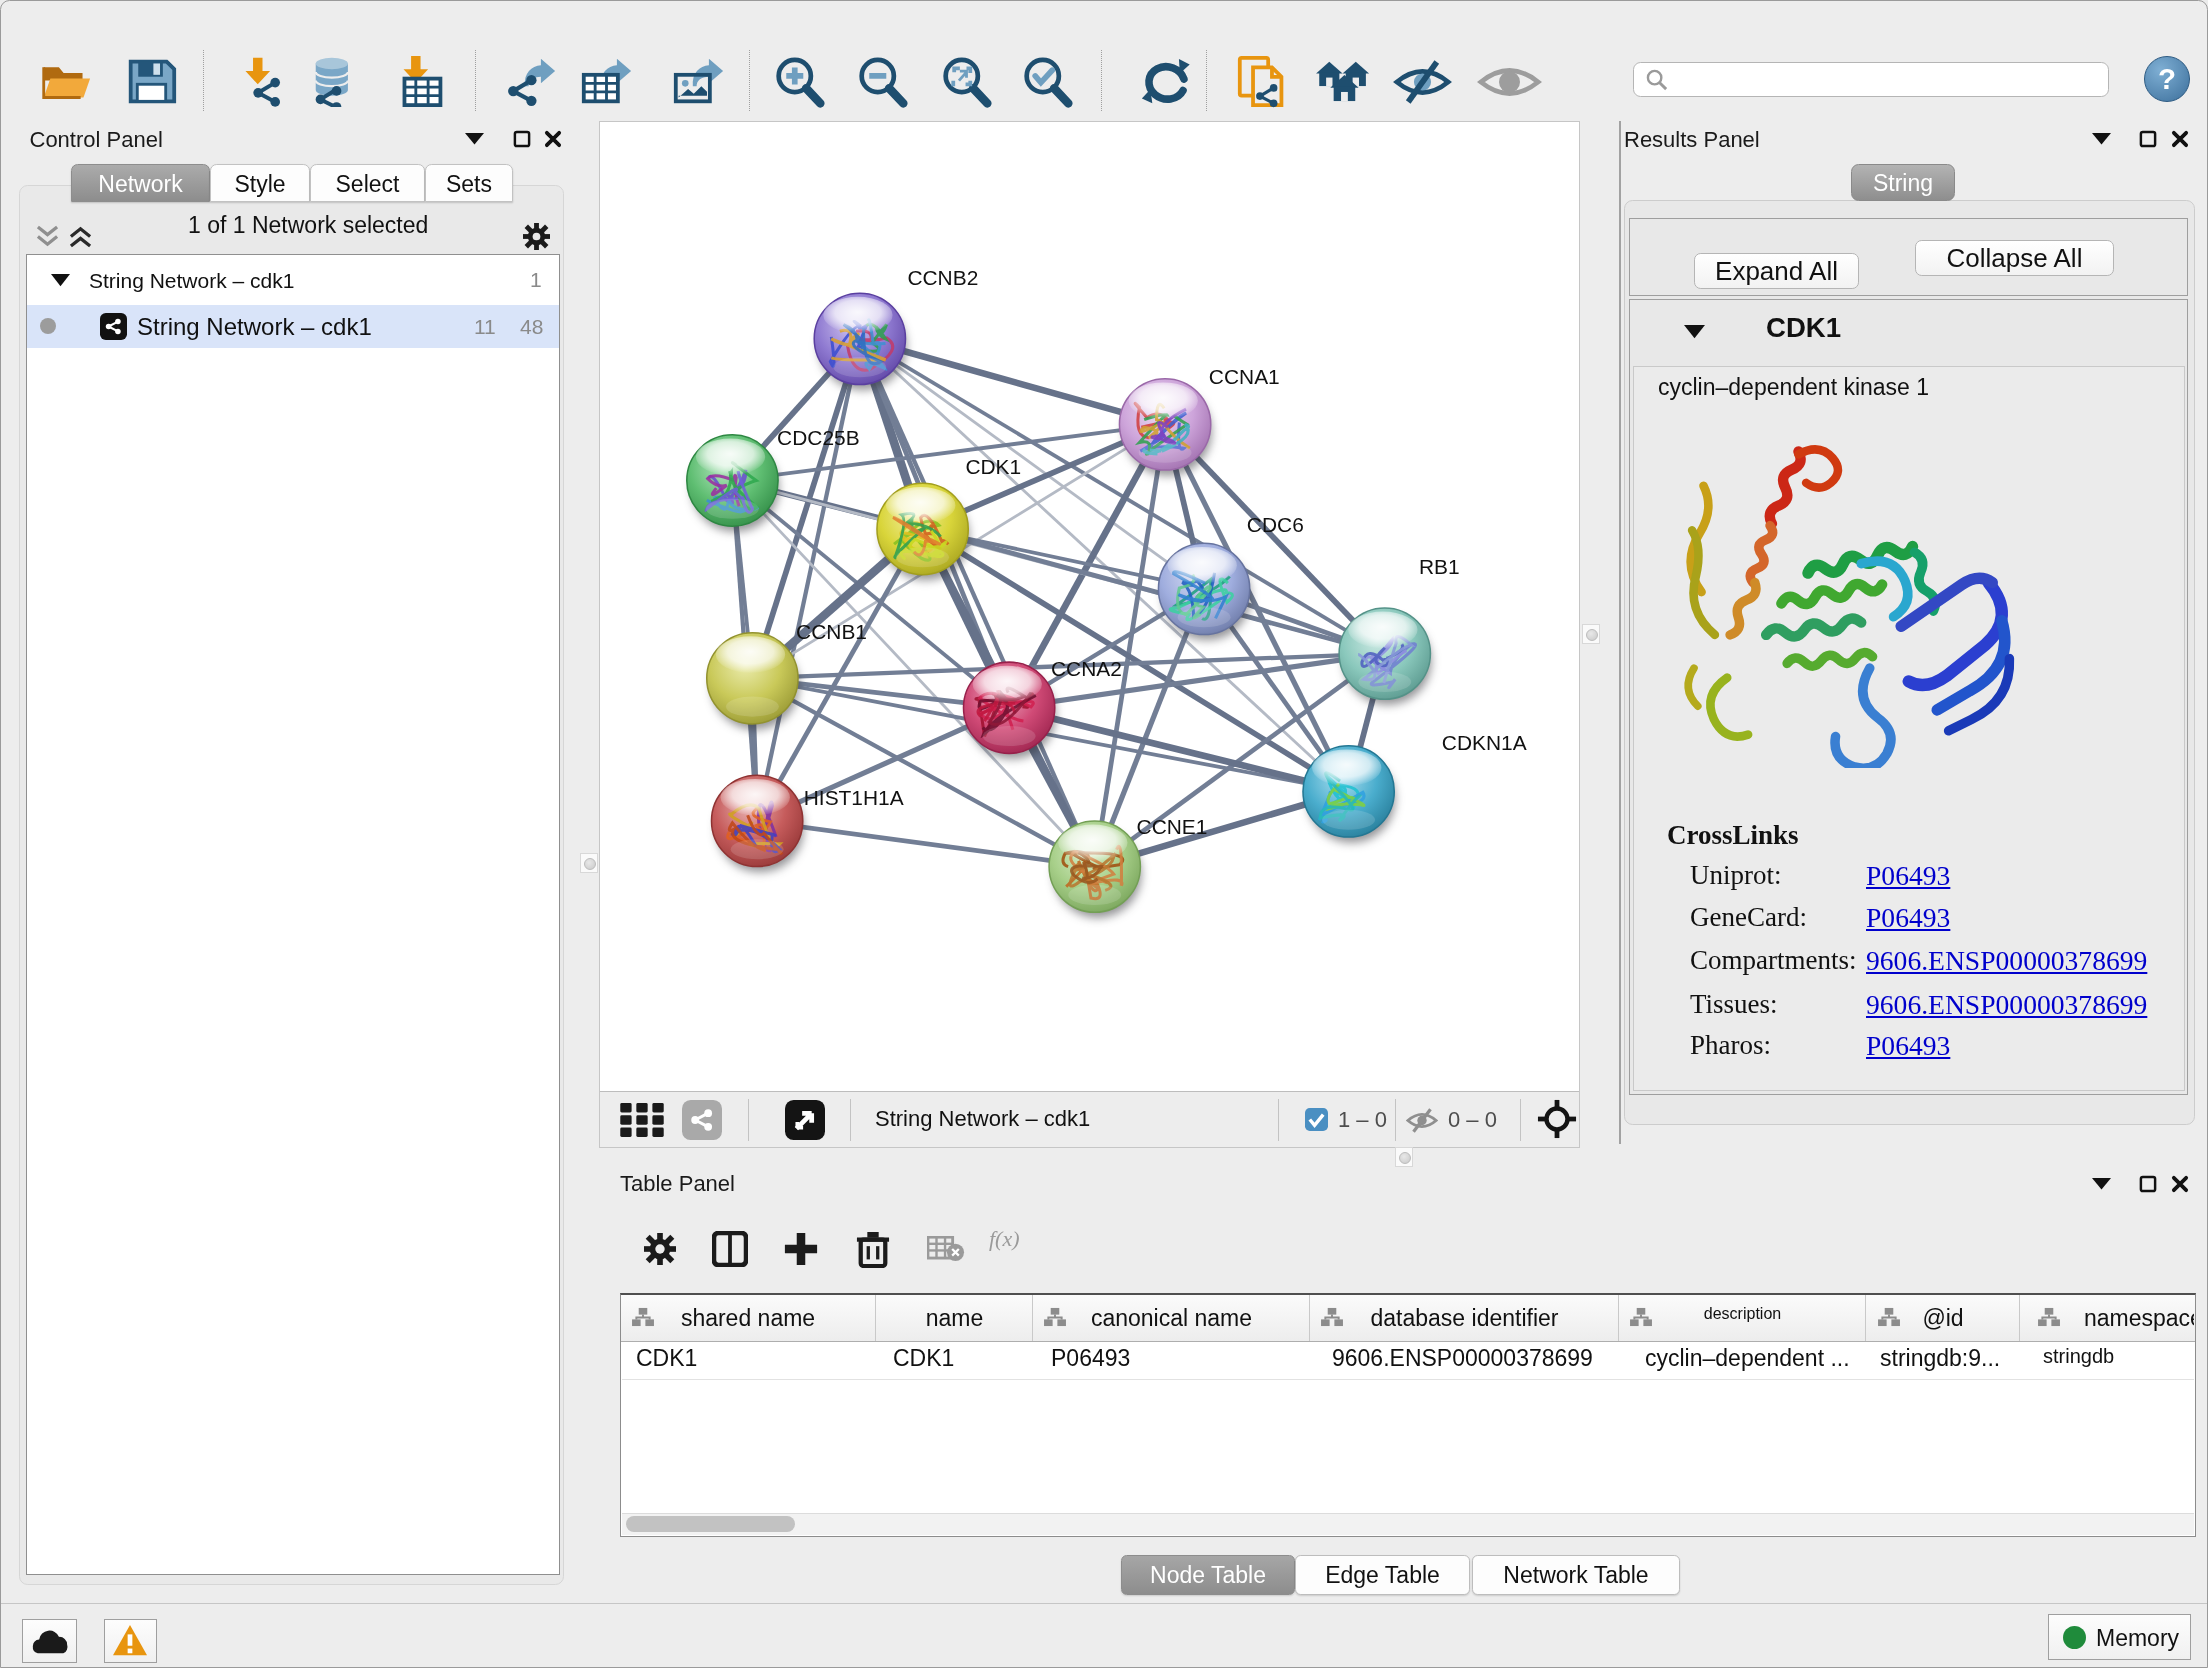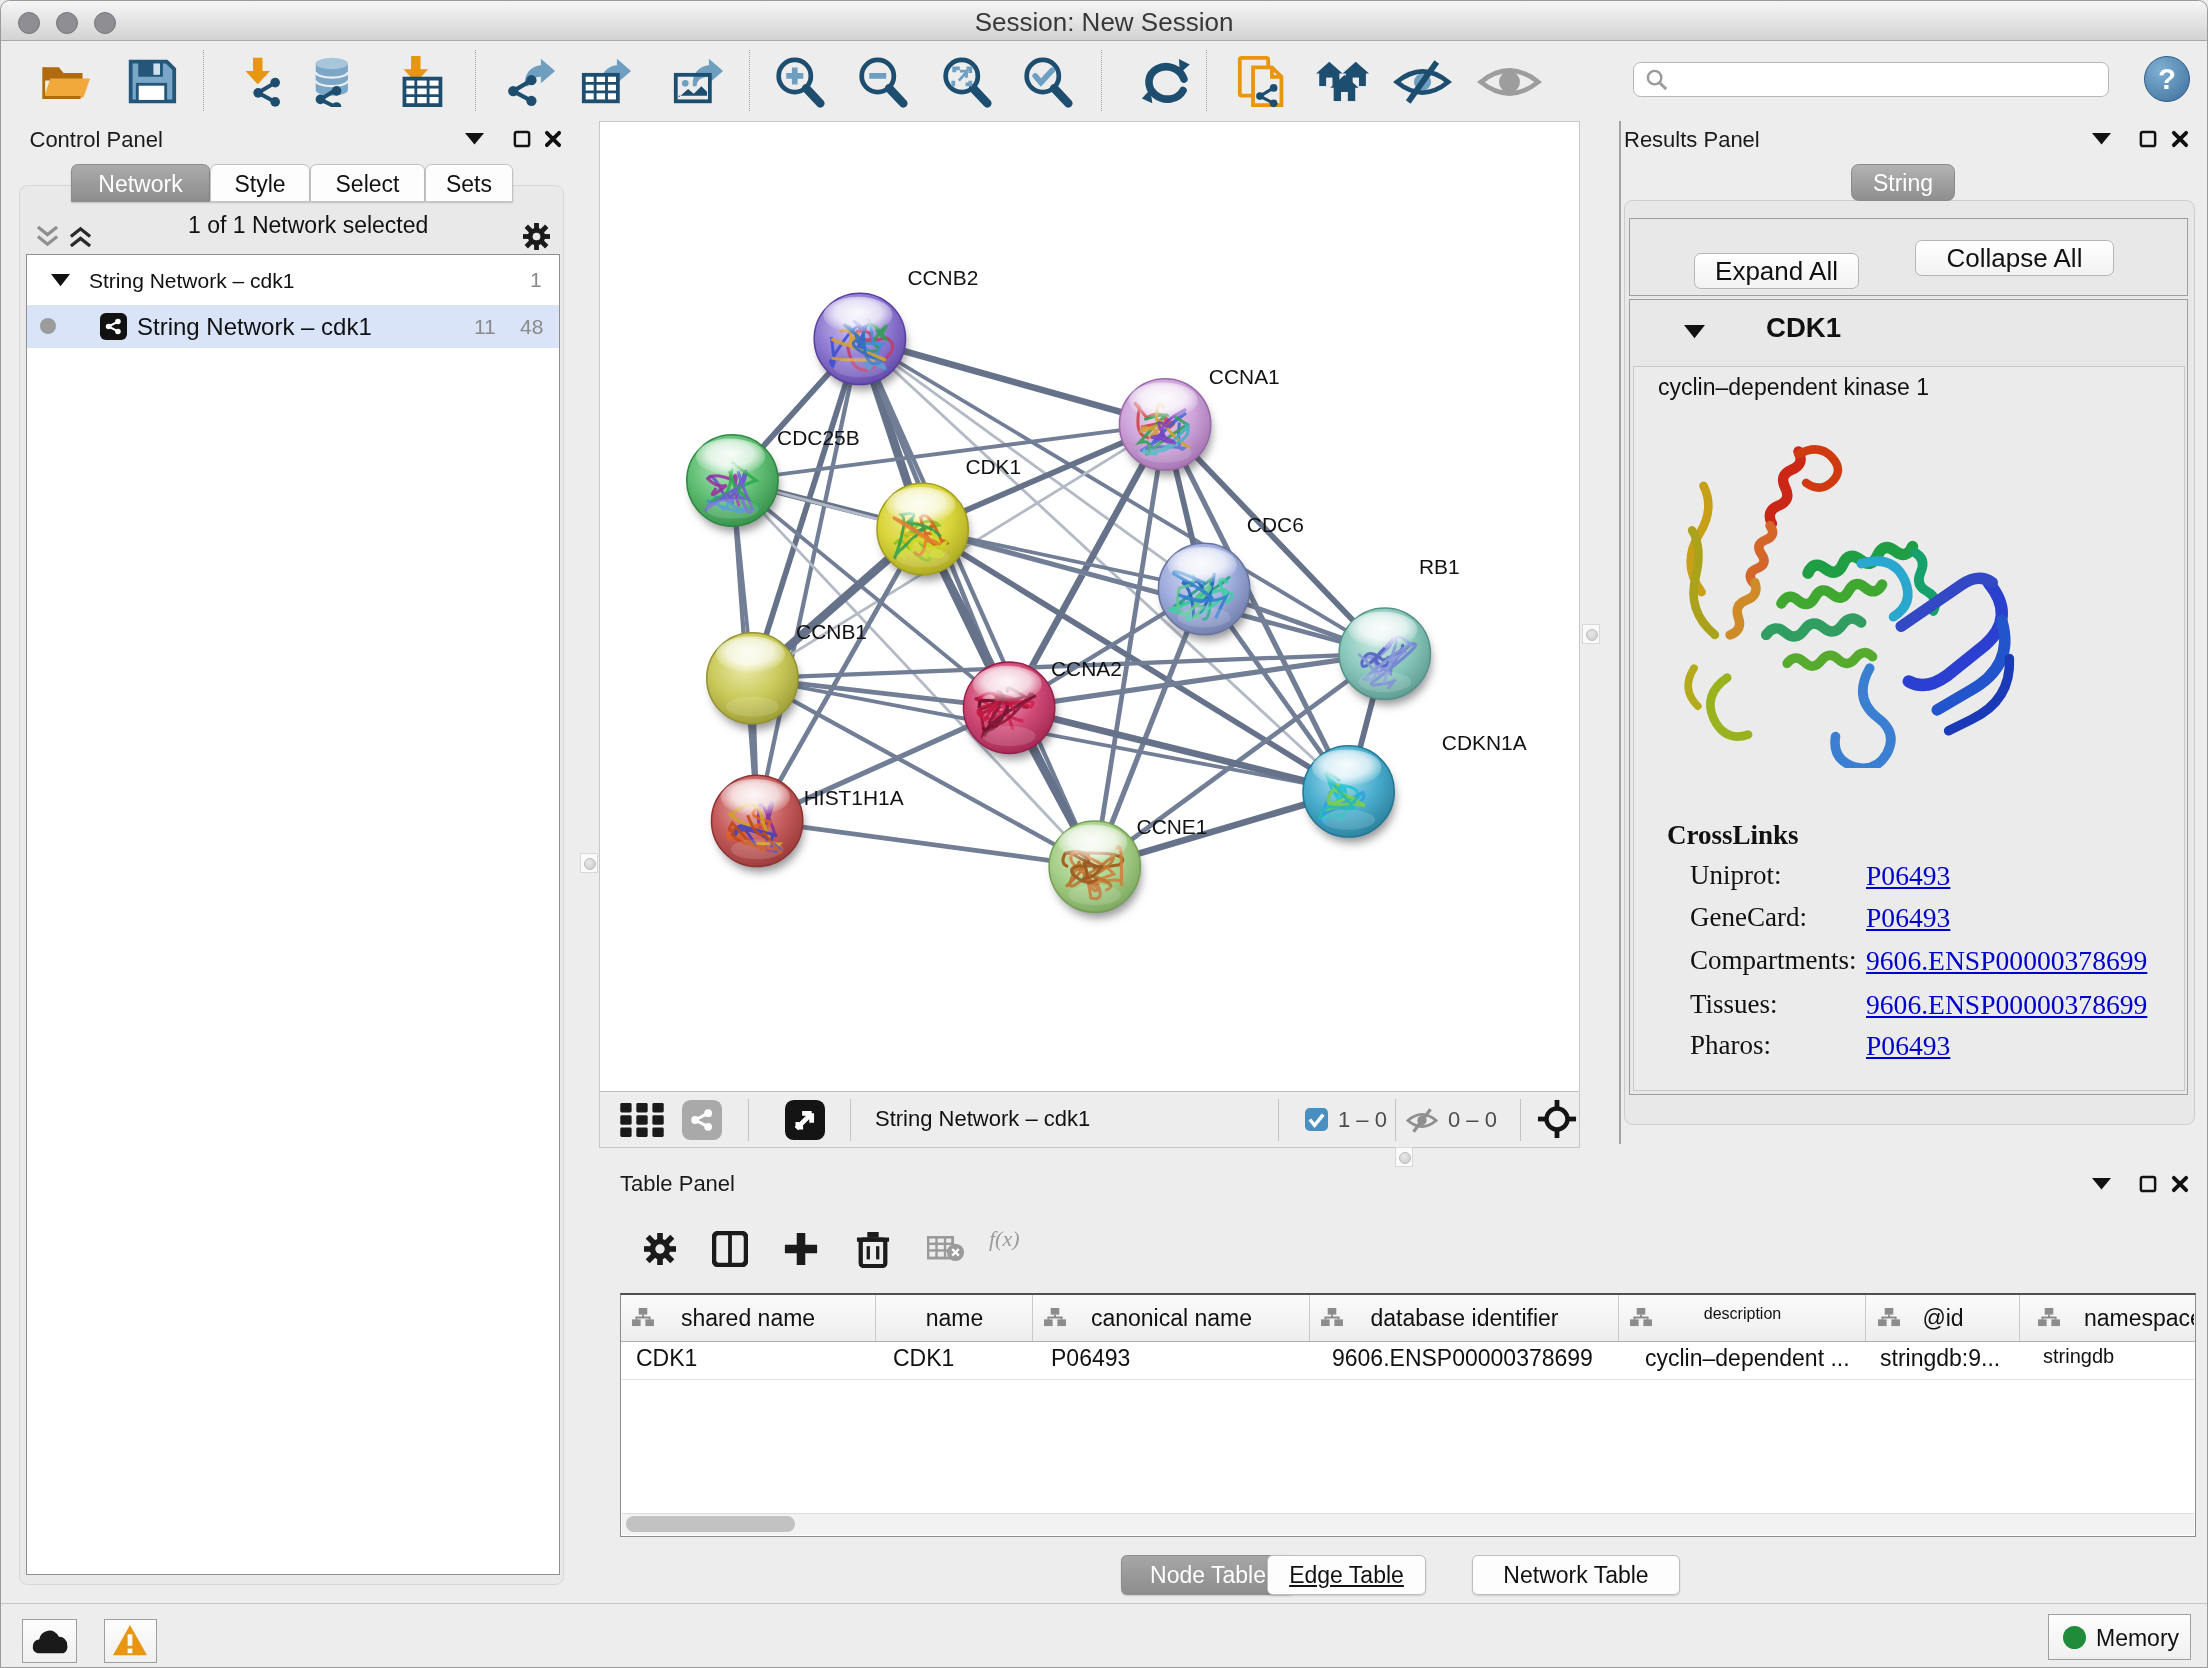--- a/index.html
+++ b/index.html
@@ -36,26 +36,20 @@
 #tp-head{position:absolute;left:0;top:0;width:100%;height:47px;background:linear-gradient(#fbfbfb,#ededed);border-bottom:1.9px solid #aeaeae;}
 .btab{position:absolute;top:1554px;height:40px;border:1px solid #bdbdbd;background:#fdfdfd;font-size:23px;color:#111;text-align:center;line-height:38px;border-radius:5.7px;box-shadow:0 1px 1.9px rgba(0,0,0,0.15);}
 .btab.sel{background:linear-gradient(#a6a6a6,#8d8d8d);color:#fff;border-color:#8d8d8d;}
 #footer{position:absolute;left:0;top:1602px;width:100%;height:67px;background:#ededed;border-top:1px solid #c6c6c6;}
 .fbtn{position:absolute;background:linear-gradient(#fdfdfd,#f0f0f0);border:1.9px solid #9f9f9f;}
 .grip{position:absolute;width:18px;height:20px;background:#fafafa;border:1px solid #d8d8d8;}
 .gripdot{position:absolute;left:2.9px;top:3.8px;width:12.4px;height:12.4px;border-radius:50%;background:radial-gradient(circle at 40% 35%,#e8e8e8,#c9c9c9);border:1px solid #bcbcbc;}
 </style></head>
 <body>
 <div id="win">
-<div id="titlebar">
-<div class="tl" style="left:17px"></div>
-<div class="tl" style="left:55px"></div>
-<div class="tl" style="left:93px"></div>
-<div id="title">Session: New Session</div>
-</div>
 <div id="toolbar"></div>
 <svg class="abs" style="left:38px;top:53px" width="53" height="53" viewBox="0 0 56 56">
       <path d="M5 14 h16 l5 6 h20 v8 h-41 z" fill="#b06a10"></path>
       <path d="M5 46 l7-20 h42 l-7 20 z" fill="#f2a93b"></path>
       <path d="M5 14 v32 h39" fill="none" stroke="#b06a10" stroke-width="3"></path>
     </svg>
     <svg class="abs" style="left:124px;top:53px" width="53" height="53" viewBox="0 0 56 56">
       <path d="M6 8 h38 l8 8 v34 h-46 z" fill="#7aa7c7" stroke="#24567a" stroke-width="4"></path>
       <rect x="14" y="8" width="26" height="16" fill="#24567a"></rect>
       <rect x="30" y="10" width="7" height="12" fill="#cfe0ec"></rect>
@@ -718,21 +712,21 @@
     <div class="abs" style="left:892px;top:1344px;font-size:23px;color:#111;">CDK1</div>
     <div class="abs" style="left:1050px;top:1344px;font-size:23px;color:#111;">P06493</div>
     <div class="abs" style="left:1331px;top:1344px;font-size:23px;color:#111;">9606.ENSP00000378699</div>
     <div class="abs" style="left:1644px;top:1344px;font-size:23px;color:#111;">cyclin–dependent ...</div>
     <div class="abs" style="left:1879px;top:1344px;font-size:23px;color:#111;">stringdb:9...</div>
     <div class="abs" style="left:2042px;top:1344px;font-size:20px;color:#111;">stringdb</div>
     <div class="abs" style="left:621px;top:1378px;width:1572px;height:1px;background:#e2e2e2;"></div>
     <div class="abs" style="left:621px;top:1512px;width:1572px;height:22px;background:#f2f2f2;border-top:1px solid #dcdcdc;"></div>
     <div class="abs" style="left:625px;top:1515px;width:169px;height:16px;background:#c2c2c2;border-radius:8.6px;"></div>
     <div class="btab sel" style="left:1120px;width:174px;">Node Table</div>
-    <div class="btab" style="left:1266px;width:159px;text-decoration:underline;">Edge Table</div>
+    <div class="btab" style="left:1294px;width:175px;">Edge Table</div>
     <div class="btab" style="left:1471px;width:208px;">Network Table</div>
 <div id="footer"></div>
     <div class="fbtn" style="left:21px;top:1618px;width:55px;height:44px;"></div>
     <svg class="abs" style="left:27px;top:1623px" width="46" height="36" viewBox="0 0 48 38">
       <path d="M10 31 a7.5 7.5 0 0 1 1.5-14.6 a11 11 0 0 1 21-2.8 a8 8 0 0 1 8.5 8 a7.6 7.6 0 0 1 -4 9.4 z" fill="#1a1a1a"></path>
     </svg>
     <div class="fbtn" style="left:103px;top:1618px;width:53px;height:44px;"></div>
     <svg class="abs" style="left:111px;top:1623px" width="36" height="34" viewBox="0 0 38 36">
       <path d="M19 1 L37 33 H1 Z" fill="#e8950f" rx="3"></path>
       <rect x="16.5" y="11" width="5" height="12" fill="#fff"></rect>

